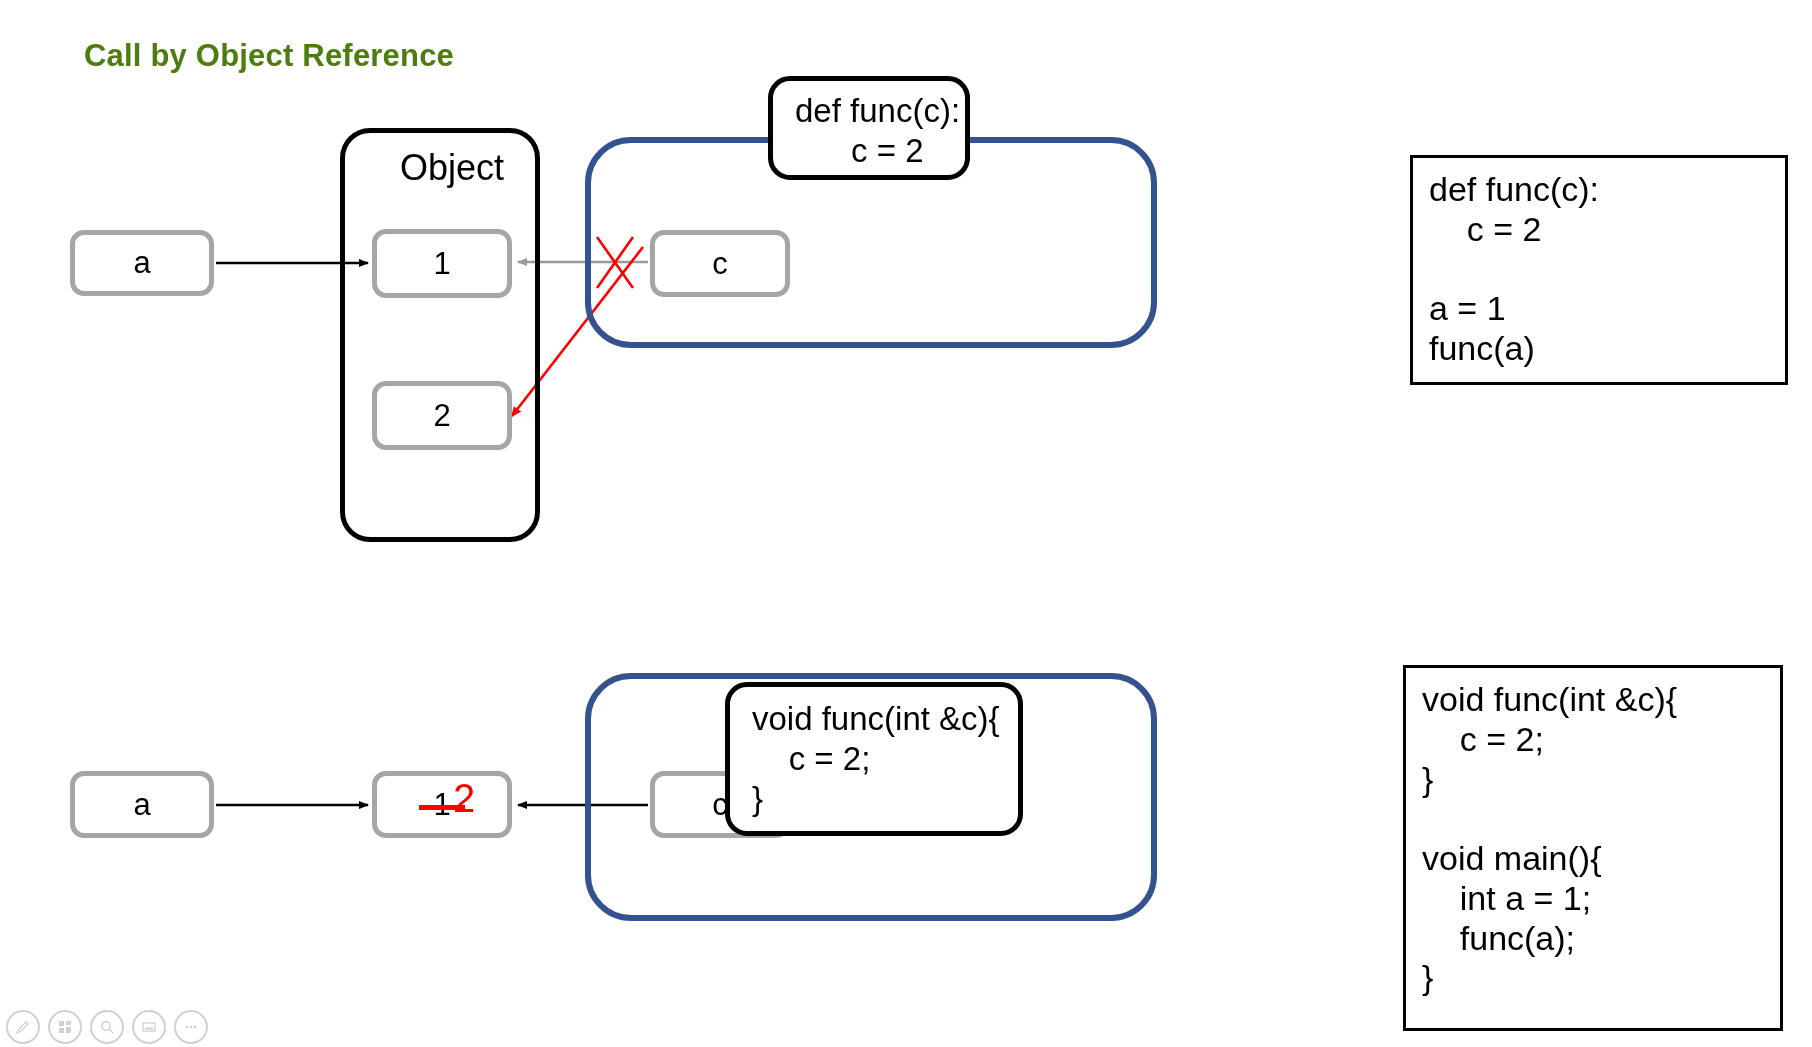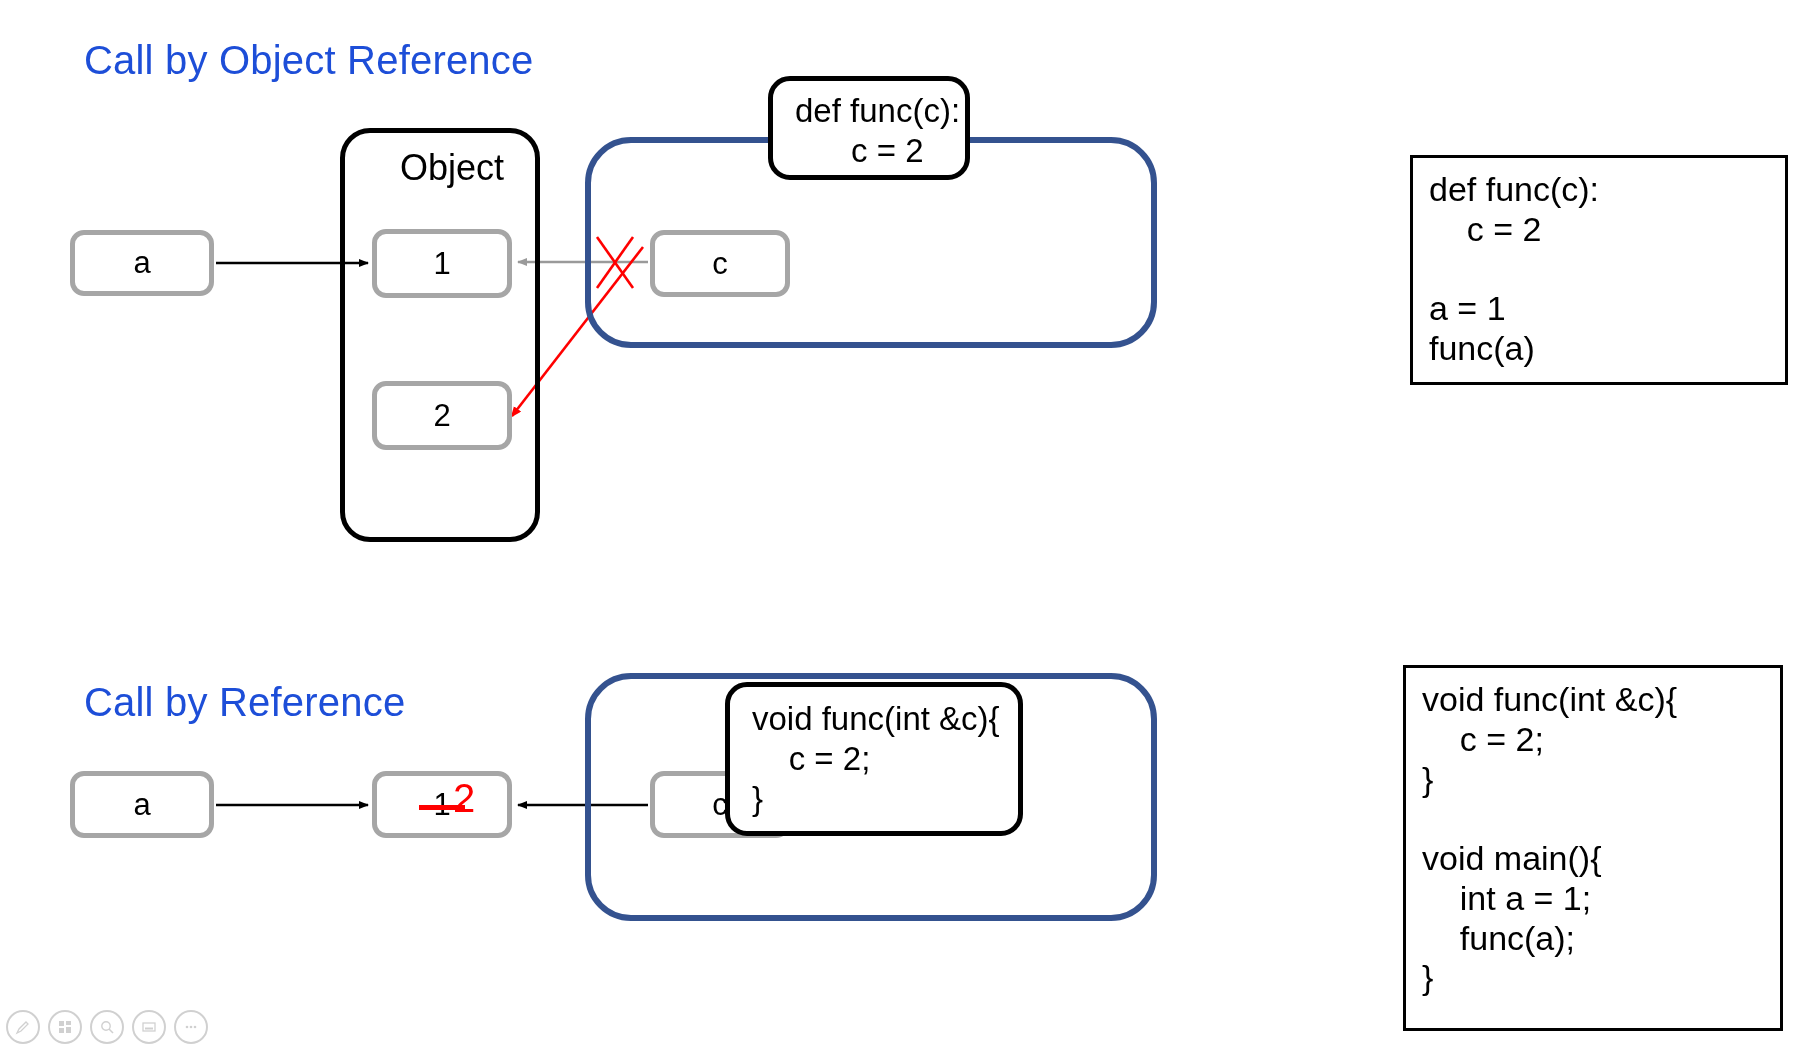--- a/index.html
+++ b/index.html
@@ -16,24 +16,24 @@
     position: relative;
     width: 1812px;
     height: 1047px;
     background: #ffffff;
     overflow: hidden;
   }
   .abs { position: absolute; }
 
   
   .section-title {
-    font-size: 40px;
-    font-weight: 400;
+    font-size: 31px;
+    font-weight: 700;
     line-height: 1.0;
-    color: #1d4ed8;
+    color: #4d7c0f;
     letter-spacing: 0.2px;
     white-space: pre;
   }
 
   
   .object-box {
     border: 5px solid #000000;
     border-radius: 30px;
     background: transparent;
     box-sizing: border-box;
@@ -173,21 +173,20 @@
 
   <div class="abs callout" style="left:768px; top:76px; width:202px; height:104px; text-align:center;">def func(c):
     c = 2</div>
 
   <div class="abs code-panel" style="left:1410px; top:155px; width:378px; height:230px;">def func(c):
     c = 2
 
 a = 1
 func(a)</div>
 
-  <div class="abs section-title" style="left:84px; top:682px;">Call by Reference</div>
 
   <div class="abs cell" style="left:70px; top:771px; width:144px; height:67px;">a</div>
 
   <div class="abs cell" style="left:372px; top:771px; width:140px; height:67px; position:absolute;">
     <span class="struck-wrap">
       <span>1</span>
       <span class="struck-line"></span>
     </span>
     <span class="red-new" style="left:76px; top:2px;">2</span>
   </div>

